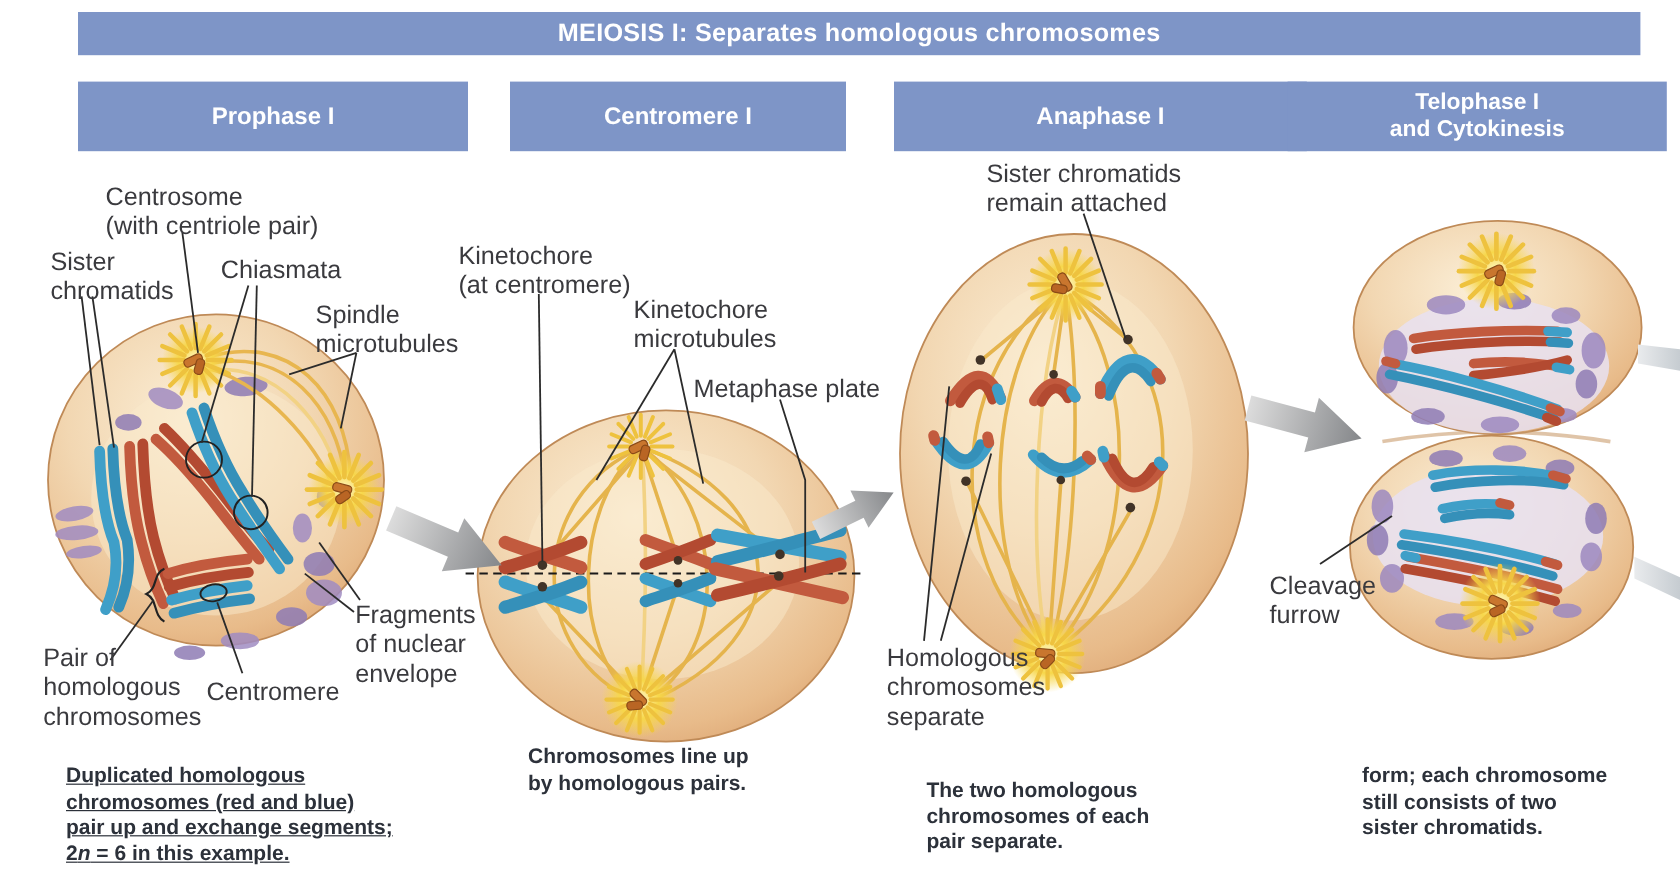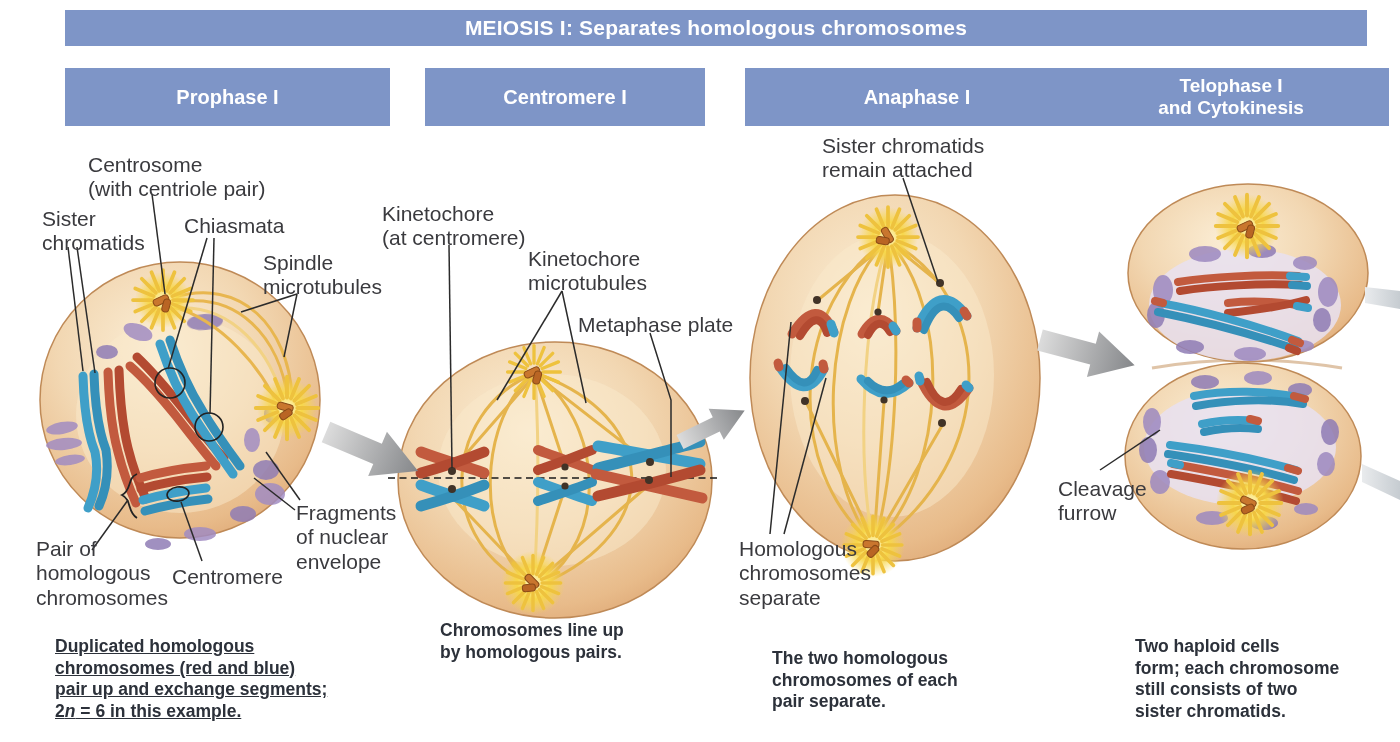--- a/index.html
+++ b/index.html
@@ -437,19 +437,18 @@
   <div class="cap" style="left:440px;top:620px;">
     <div>Chromosomes line up</div>
     <div>by homologous pairs.</div>
   </div>
   <div class="cap" style="left:772px;top:636px;margin-top:12px;">
     <div>The two homologous</div>
     <div>chromosomes of each</div>
     <div>pair separate.</div>
   </div>
   <div class="cap" style="left:1135px;top:636px;">
-    <div>Two haploid cells</div>
     <div>form; each chromosome</div>
     <div>still consists of two</div>
     <div>sister chromatids.</div>
   </div>
 
 </div>
 
 </body></html>

